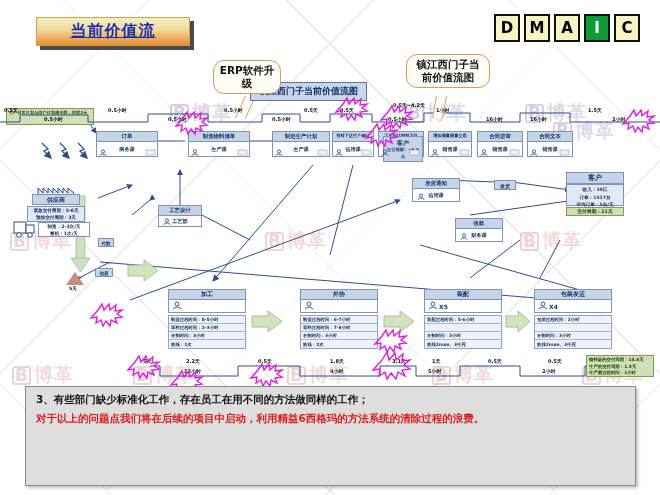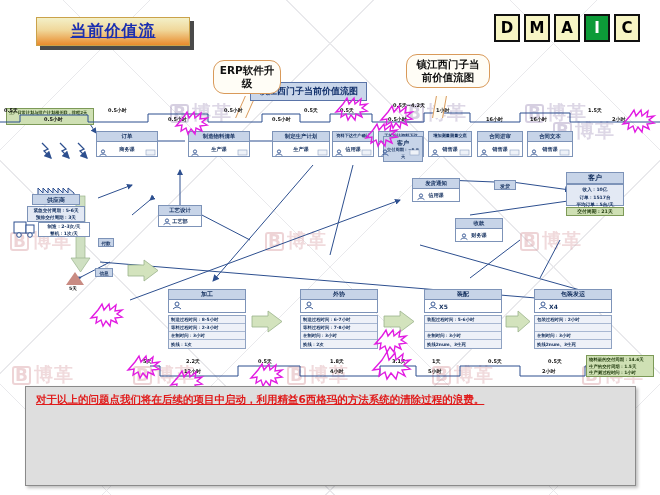--- a/index.html
+++ b/index.html
@@ -87,21 +87,21 @@
      white-space:nowrap;}
   .tlh{position:absolute;z-index:6;font-size:5px;font-weight:bold;color:#111;
      white-space:nowrap;}
 
   
   #bottom-panel{position:absolute;left:25px;top:386px;width:611px;height:100px;z-index:9;
     background:#dedede;border:1px solid #8a8a8a;box-shadow:2px 2px 3px rgba(0,0,0,.25);
     padding:6px 10px;box-sizing:border-box;}
   #bottom-panel p{margin:0 0 7px 0;font-size:10.5px;font-weight:bold;color:#111;
     line-height:1.15;}
-  #bottom-panel p.red{color:#e01b1b;margin-bottom:12px;text-decoration:underline;}
+  #bottom-panel p.red{color:#e01b1b;margin-bottom:12px;}
 
   
   .tri{position:absolute;z-index:6;width:0;height:0;
      border-left:9px solid transparent;border-right:9px solid transparent;
      border-bottom:13px solid #c98b82;}
   .tri-lbl{position:absolute;z-index:6;font-size:4.6px;font-weight:bold;color:#111;}
 </style>
 </head>
 <body>
 
@@ -512,14 +512,15 @@
 <div class="tlh" style="left:184px;top:368px;">12小时</div>
 <div class="tlh" style="left:330px;top:368px;">4小时</div>
 <div class="tlh" style="left:428px;top:368px;">5小时</div>
 <div class="tlh" style="left:542px;top:368px;">2小时</div>
 
 <div class="greenbox" style="left:586px;top:355px;width:68px;height:22px;white-space:pre-line;line-height:1.5;">物料最的交付周期：14.6天
 生产的交付周期：1.5天
 生产测过程时间：1小时</div>
 
 <div id="bottom-panel">
+  <p>3、有些部门缺少标准化工作，存在员工在用不同的方法做同样的工作；</p>
   <p class="red">对于以上的问题点我们将在后续的项目中启动，利用精益6西格玛的方法系统的清除过程的浪费。</p>
 </div>
 
 </body></html>

